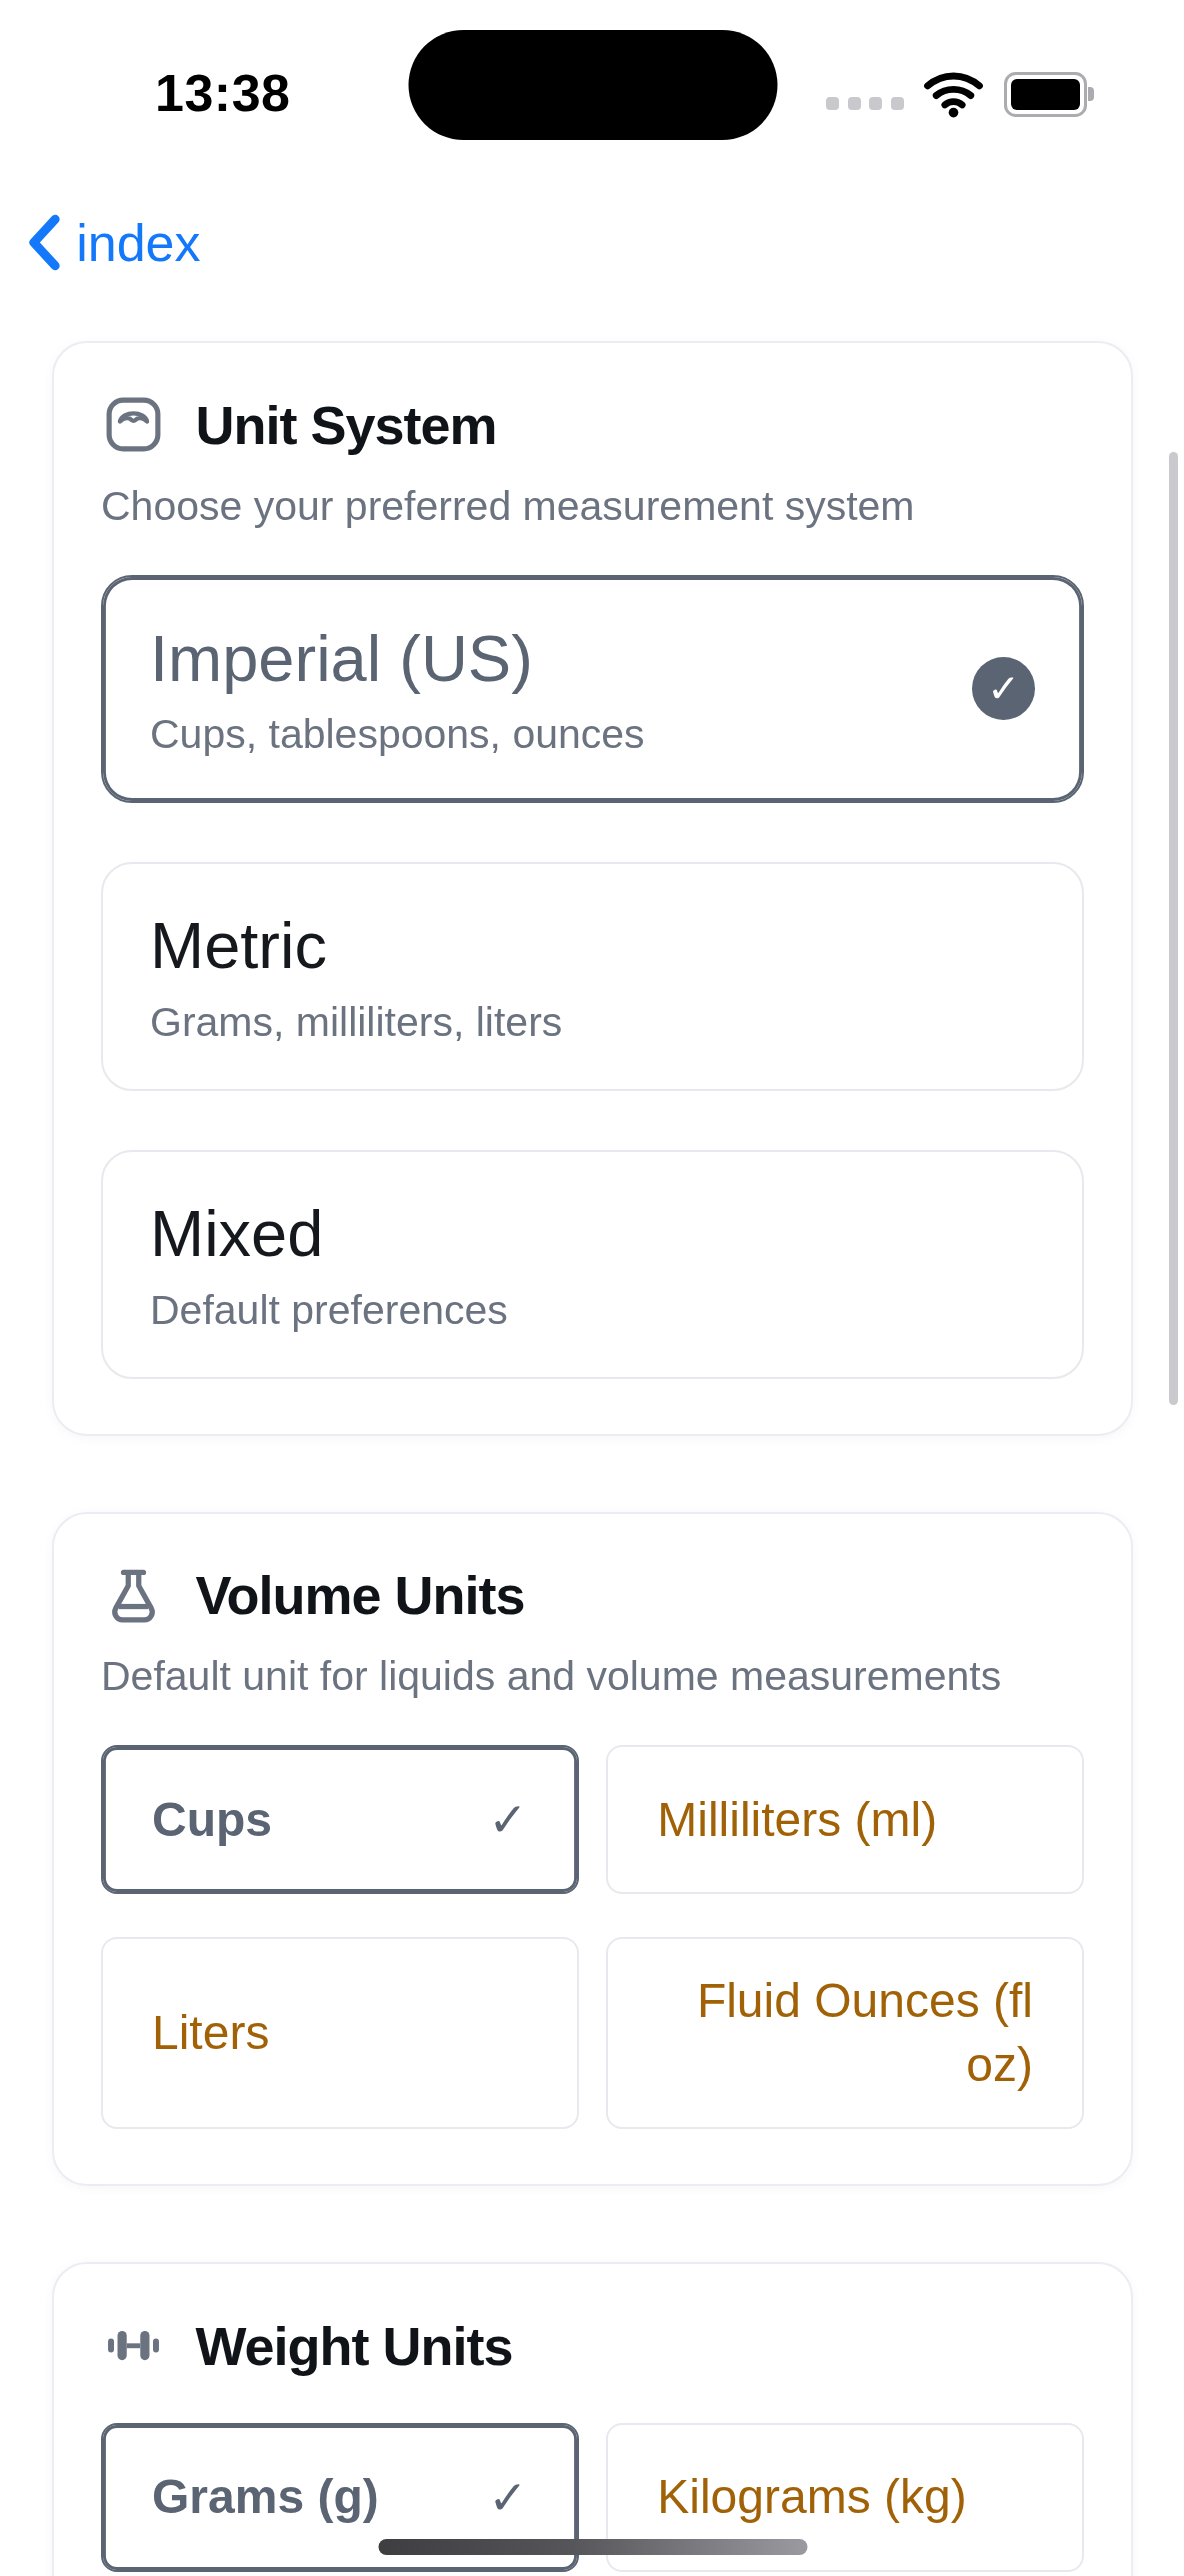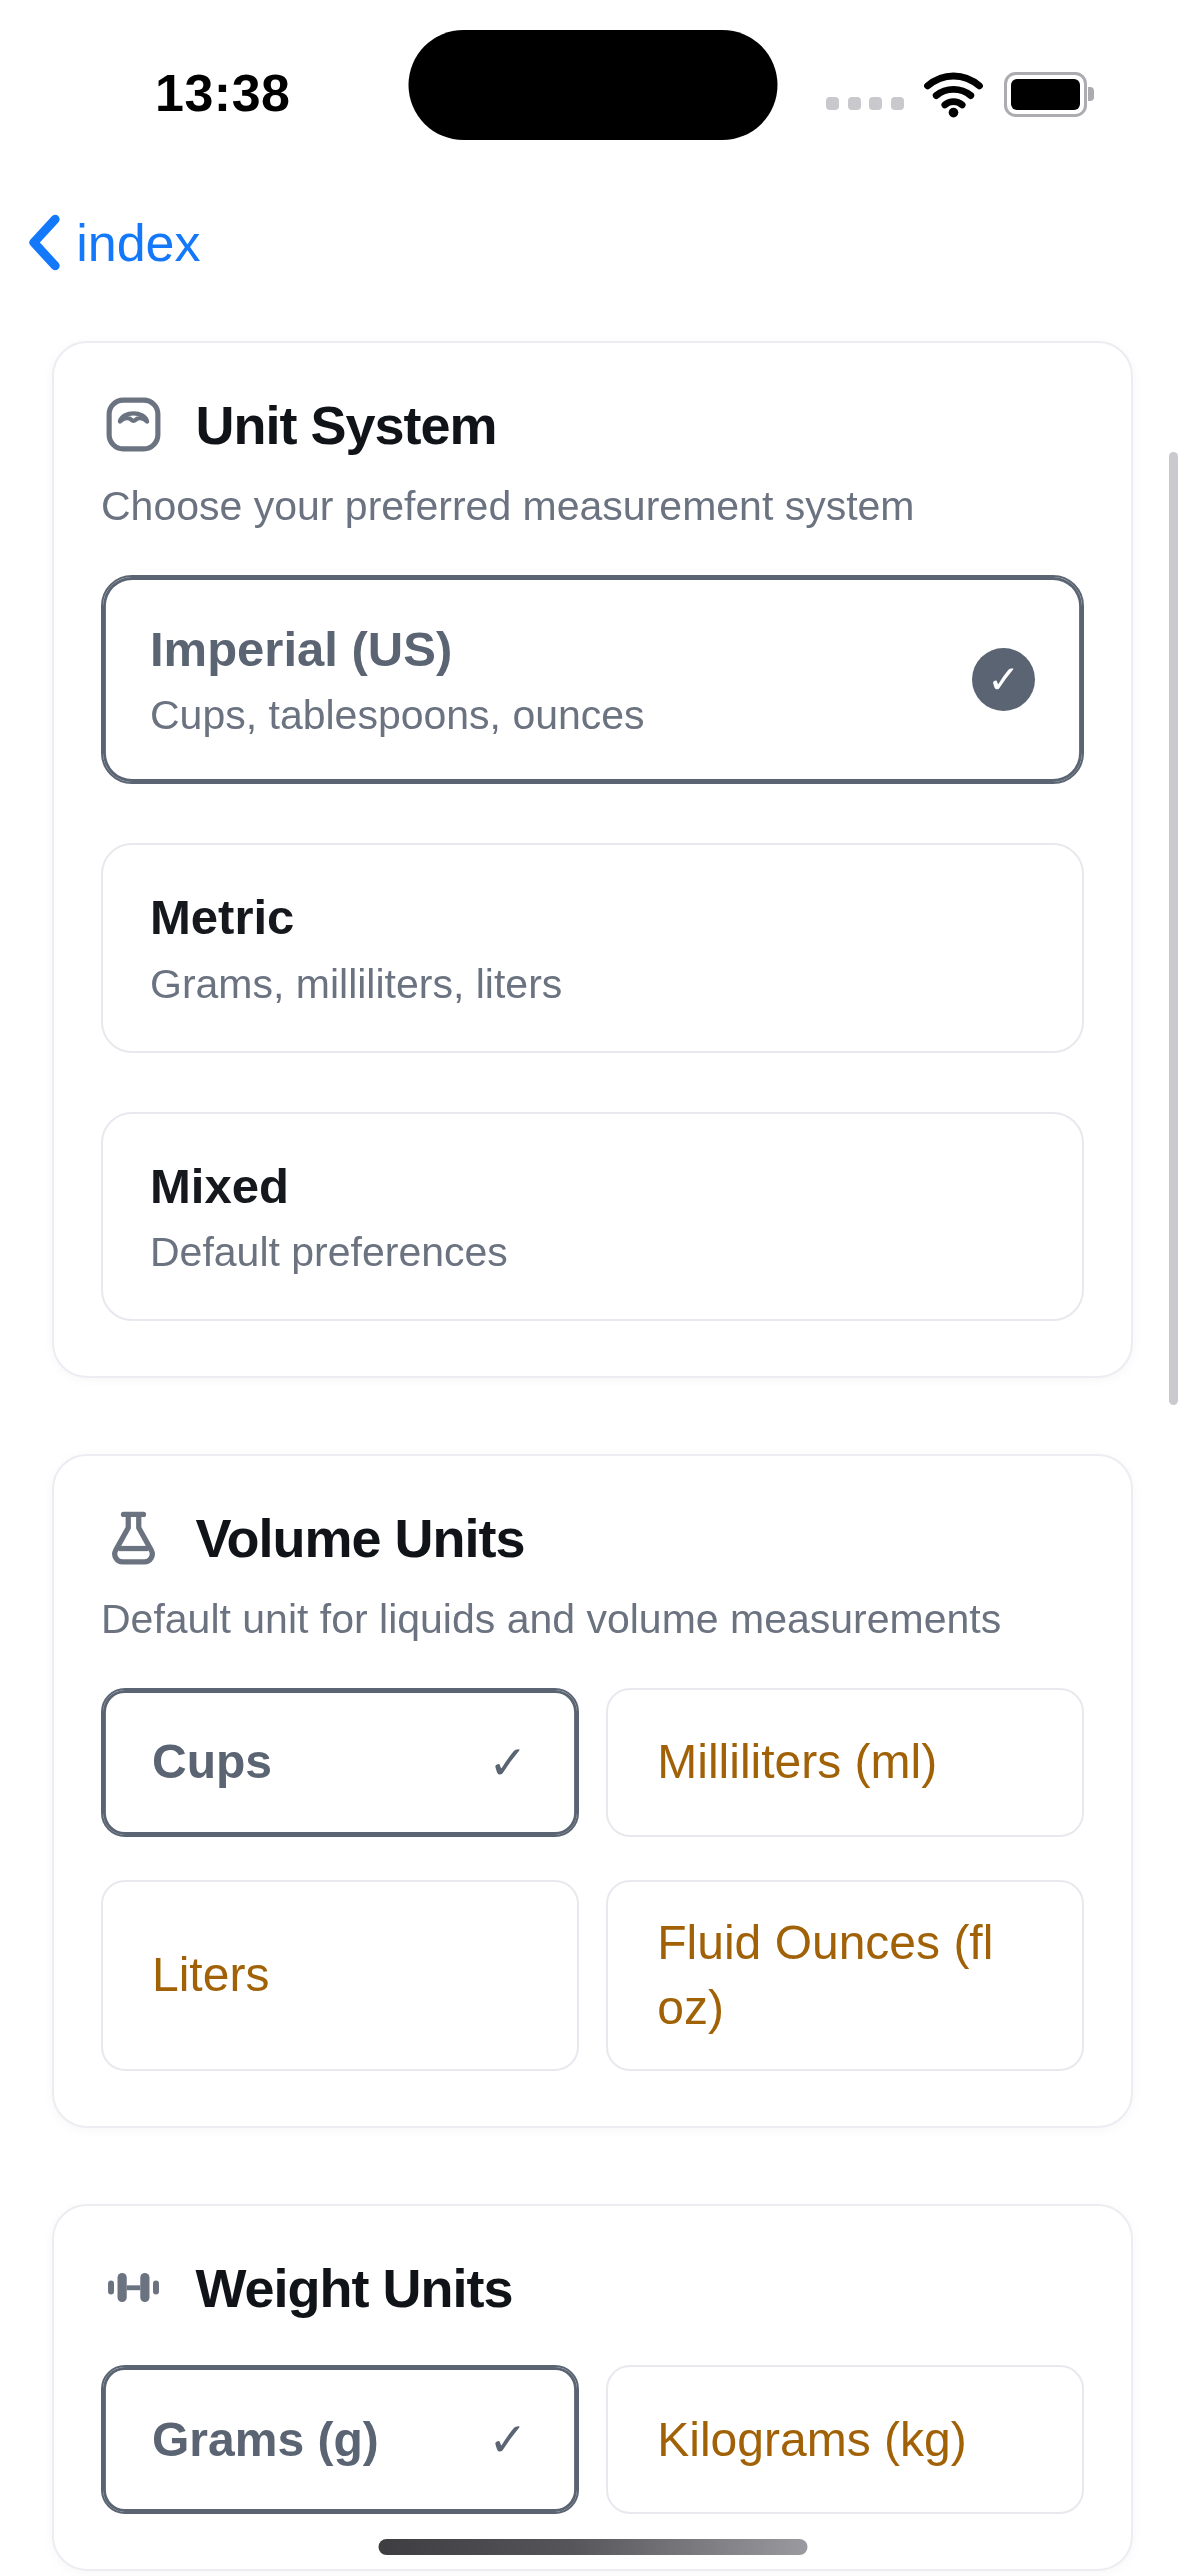--- a/index.html
+++ b/index.html
@@ -26,29 +26,29 @@
   .content{padding:341px 52px 0 52px;}
   .card{border:2px solid #ECECF2;border-radius:35px;background:#fff;padding:49px 47px 55px 47px;margin-bottom:76px;box-shadow:0 2px 11.8px rgba(20,24,40,.04);}
   .card-header{display:flex;align-items:center;gap:29.5px;}
   .card-header h2{margin:0;font-size:54px;font-weight:700;color:#101318;letter-spacing:-1px;}
   .card-icon{width:65px;height:65px;display:flex;align-items:center;justify-content:center;flex:0 0 auto;}
   .card-sub{margin:25.5px 0 0 0;font-size:41px;color:#6B7280;}
   
   .option-list{margin-top:45px;display:flex;flex-direction:column;gap:59px;}
   .option{border:2.9px solid #E8E8EE;border-radius:31px;padding:43px 47px;display:flex;align-items:center;justify-content:space-between;cursor:pointer;background:#fff;}
   .option.selected{border-color:#5A6472;box-shadow:inset 0 0 0 2.9px #5A6472;}
-  .option-title{font-size:49px;font-weight:700;color:#15181D;line-height:1.2;}
+  .option-title{font-size:65px;font-weight:400;color:#15181D;line-height:1.2;}
   .option.selected .option-title{color:#5A6472;}
   .option-desc{margin-top:13.8px;font-size:41px;color:#6B7280;}
   .check-circle{display:none;width:63px;height:63px;border-radius:50%;background:#5A6472;color:#fff;
     align-items:center;justify-content:center;font-size:39px;font-weight:700;flex:0 0 auto;margin-left:29.5px;}
   .option.selected .check-circle{display:flex;}
   
   .unit-grid{margin-top:45px;display:grid;grid-template-columns:1fr 1fr;column-gap:27.5px;row-gap:43px;}
-  .unit-btn{border:2.9px solid #E8E8EE;border-radius:24px;min-height:149px;padding:29.5px 49px;display:flex;align-items:center;justify-content:space-between;gap:19.6px;cursor:pointer;background:#fff;box-sizing:border-box;}
+  .unit-btn{border:2.9px solid #E8E8EE;border-radius:16px;min-height:149px;padding:29.5px 49px;display:flex;align-items:center;justify-content:space-between;gap:19.6px;cursor:pointer;background:#fff;box-sizing:border-box;text-align:right;}
   .unit-btn .unit-label{font-size:48px;font-weight:500;color:#a16207;line-height:1.34;}
   .unit-btn.selected{border-color:#5A6472;box-shadow:inset 0 0 0 2.9px #5A6472;}
   .unit-btn.selected .unit-label{color:#5A6472;font-weight:600;}
   .unit-check{display:none;font-size:47px;color:#5A6472;flex:0 0 auto;}
   .unit-btn.selected .unit-check{display:block;}
   
   .scrollbar{position:absolute;right:6.9px;top:452px;width:8.8px;height:953px;border-radius:4.9px;background:#C9C9CE;z-index:20;}
   .home-indicator{position:absolute;left:50%;transform:translateX(-50%);bottom:20.6px;width:429px;height:16.7px;border-radius:8.8px;
     background:linear-gradient(90deg,#3E3E41 0%,#55555A 45%,#9A9AA0 100%);z-index:30;}
   svg{display:block;}

